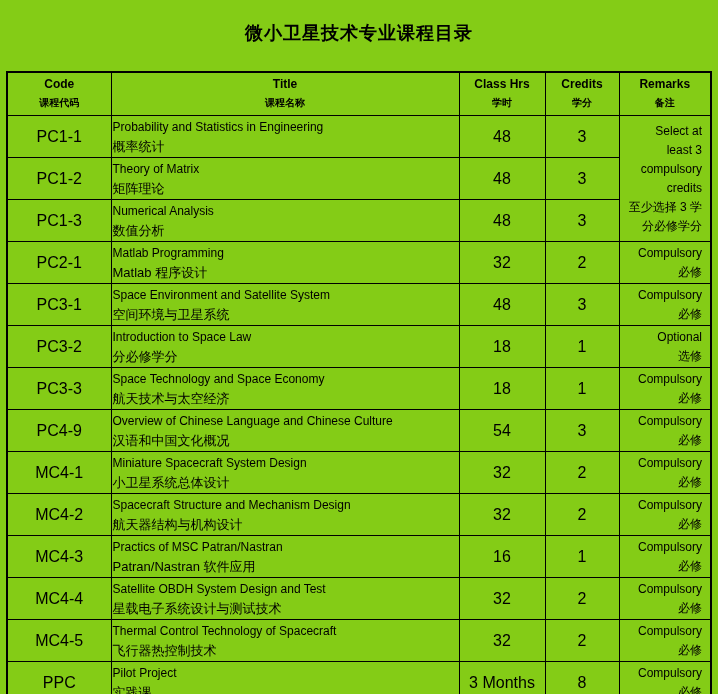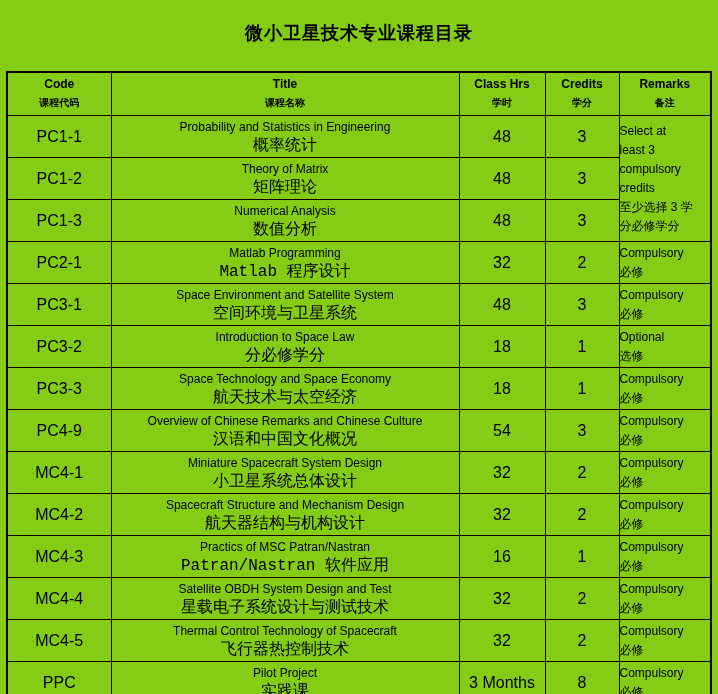--- a/index.html
+++ b/index.html
@@ -48,28 +48,28 @@
     padding: 1px 12px;
   }
   th .line-en { font-size: 12px; line-height: 17px; }
   th .line-zh { font-size: 10px; line-height: 19px; }
   td { height: 39px; }
   .cell-center {
     text-align: center;
     font-size: 16px;
   }
   .title-cell {
-    text-align: center;
-    padding: 1px 20px;
+    text-align: left;
+    padding: 1px 1px;
   }
   .title-cell .line-en { font-size: 12px; line-height: 19px; }
-  .title-cell .line-zh { font-size: 16px; line-height: 19px; font-family: Liberation Mono, monospace; }
+  .title-cell .line-zh { font-size: 13px; line-height: 19px; }
   .remark-cell {
-    text-align: left;
-    padding: 1px 0;
+    text-align: right;
+    padding: 1px 8px;
   }
   .remark-cell .line-en { font-size: 12px; line-height: 19px; white-space: pre-line; }
   .remark-cell .line-zh { font-size: 12px; line-height: 19px; white-space: pre-line; }
 </style>
 </head>
 <body>
 
 <div class="page">
 
   <h1 class="page-title">微小卫星技术专业课程目录</h1>
@@ -190,21 +190,21 @@
           <td class="cell-center">18</td>
           <td class="cell-center">1</td>
           <td class="remark-cell">
             <div class="line-en">Compulsory</div>
             <div class="line-zh">必修</div>
           </td>
         </tr>
         <tr>
           <td class="cell-center">PC4-9</td>
           <td class="title-cell">
-            <div class="line-en">Overview of Chinese Remarks and Chinese Culture</div>
+            <div class="line-en">Overview of Chinese Language and Chinese Culture</div>
             <div class="line-zh">汉语和中国文化概况</div>
           </td>
           <td class="cell-center">54</td>
           <td class="cell-center">3</td>
           <td class="remark-cell">
             <div class="line-en">Compulsory</div>
             <div class="line-zh">必修</div>
           </td>
         </tr>
         <tr>

